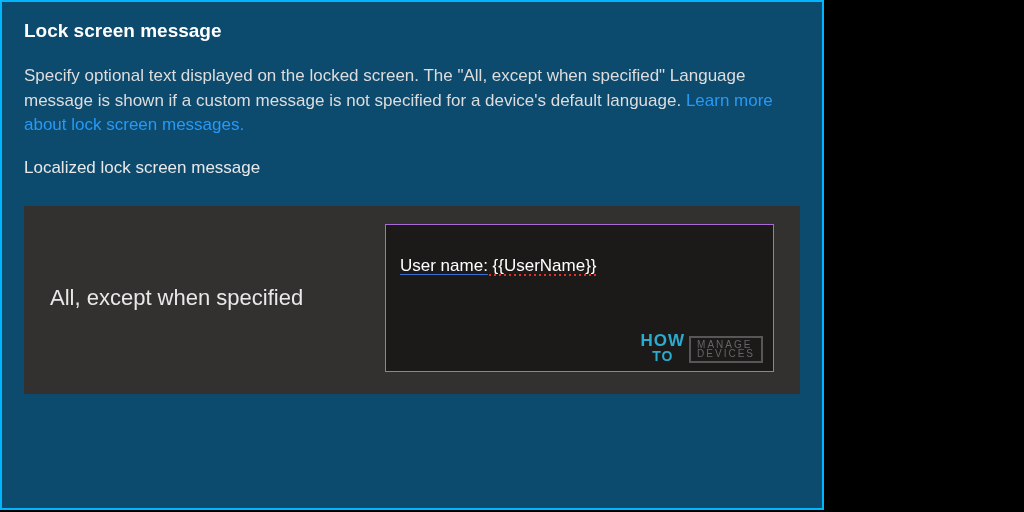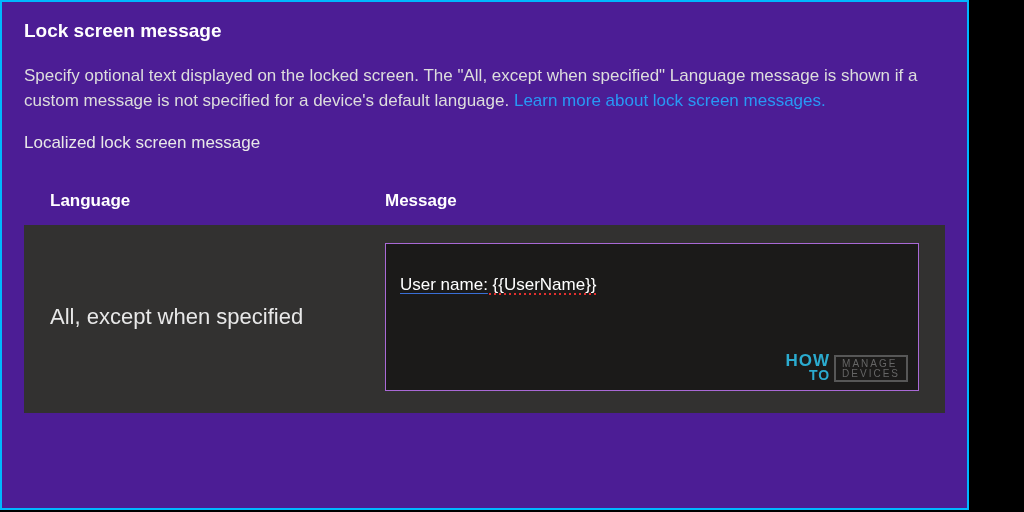--- a/index.html
+++ b/index.html
@@ -4,23 +4,23 @@
   <style>
     * { box-sizing: border-box; margin: 0; padding: 0; }
     html, body { width: 1024px; height: 512px; overflow: hidden; }
     body {
       background: #000;
       font-family: "Segoe UI", Arial, sans-serif;
       color: #fff;
     }
     .frame {
       border: 2px solid #00b7ff;
-      width: 969px;
+      width: 824px;
       height: 510px;
-      background: #4c1d95;
+      background: #0c4a6e;
       padding: 18px 22px 22px 22px;
     }
     .title {
       font-size: 19px;
       font-weight: 600;
       margin-bottom: 22px;
     }
     .desc {
       font-size: 17px;
       line-height: 1.45;
@@ -93,21 +93,21 @@
     .watermark {
       position: absolute;
       right: 10px;
       bottom: 8px;
       display: flex;
       align-items: flex-end;
       gap: 4px;
       opacity: 0.95;
     }
     .wm-left {
-      text-align: right;
+      text-align: center;
       line-height: 0.95;
       font-weight: 800;
       letter-spacing: 1px;
     }
     .wm-how { color: #2cb3d9; font-size: 17px; }
     .wm-to  { color: #2cb3d9; font-size: 14px; }
     .wm-right {
       border: 2px solid #5b5b5b;
       padding: 2px 6px;
       line-height: 0.95;
@@ -124,24 +124,20 @@
   <div class="title">Lock screen message</div>
 
   <div class="desc">
     <span>Specify optional text displayed on the locked screen. The "All, except when specified" Language message is shown if a custom message is not specified for a device's default language. </span>
     <a href="#">Learn more about lock screen messages.</a>
   </div>
 
   <div class="subheading">Localized lock screen message</div>
 
   <div class="tbl">
-    <div class="tbl-head">
-      <div>Language</div>
-      <div>Message</div>
-    </div>
     <div class="tbl-row">
       <div class="lang-cell">All, except when specified</div>
       <div class="msg-cell">
         <div class="msg-field">
           <span class="msg-text">
             <span class="msg-part1">User name:</span><span class="msg-part2"> {{UserName}}</span>
           </span>
           <div class="watermark">
             <div class="wm-left">
               <div class="wm-how">HOW</div>

